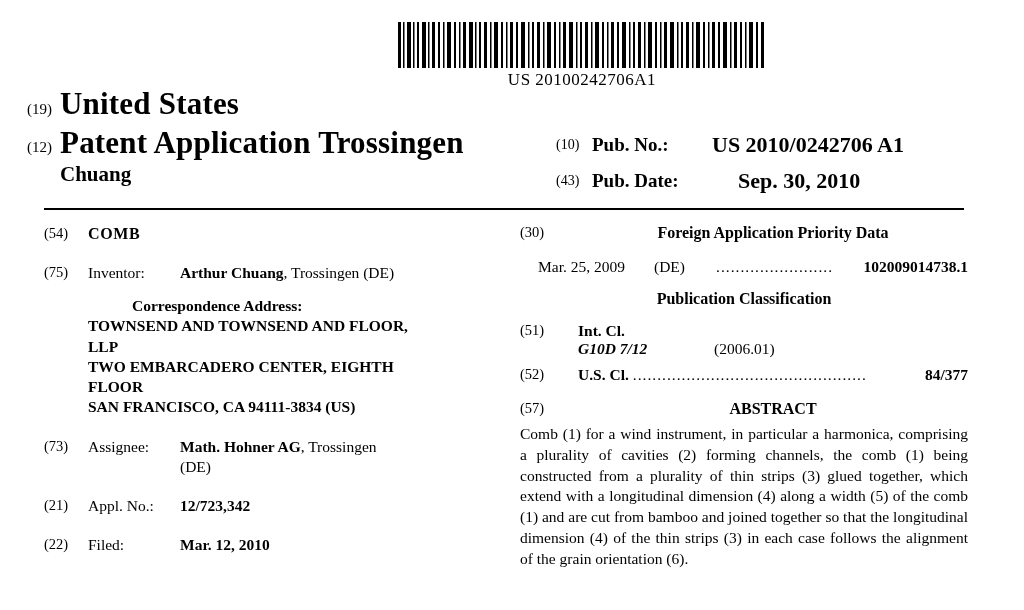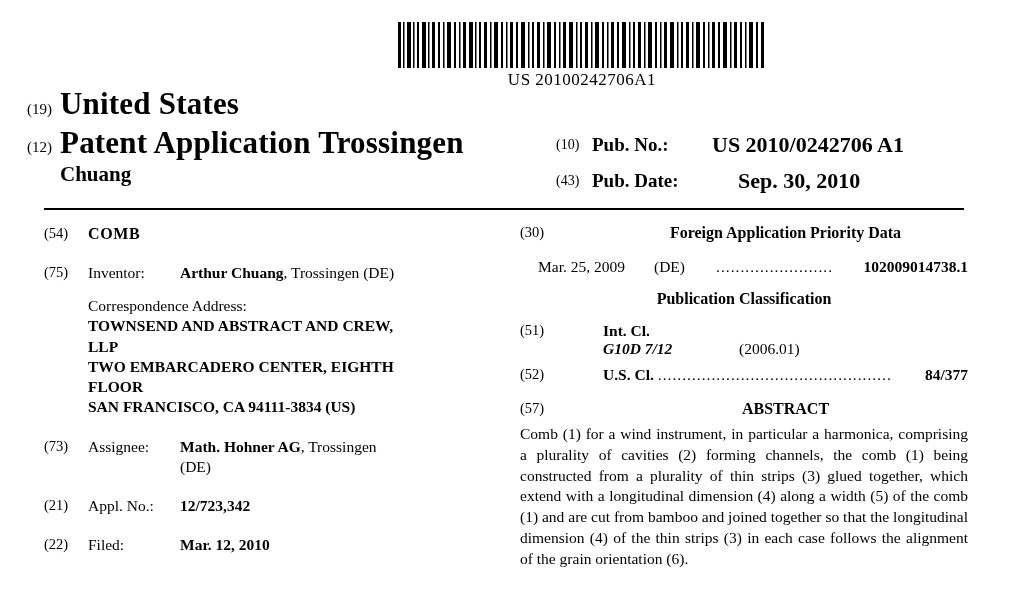--- a/index.html
+++ b/index.html
@@ -162,39 +162,38 @@
     letter-spacing: 0.6px;
     font-size: 16px;
   }
 
   .addr-block {
     margin-left: 44px;
     margin-top: -6px;
     margin-bottom: 20px;
     line-height: 1.3;
   }
-  .addr-block .plain { font-weight: normal; }
+  .addr-block .plain { font-weight: bold; margin-left: 44px; }
   .addr-block .bold { font-weight: bold; }
   .addr-just {
     display: block;
     text-align: justify;
     text-align-last: left;
     width: 400px;
   }
 
   
   .sec-head {
     font-weight: bold;
     text-align: center;
     font-size: 16px;
   }
   .r-row {
     display: flex;
     margin-bottom: 16px;
-    gap: 25px;
   }
   .r-row .tag {
     width: 58px;
     flex: none;
     font-size: 14.5px;
   }
   .r-row .body {
     flex: 1;
   }
   .priority-line {
@@ -357,21 +356,21 @@
     </div>
 
     <div class="field">
       <div class="tag">(75)</div>
       <div class="label">Inventor:</div>
       <div class="value"><span class="b">Arthur Chuang</span><span>, Trossingen (DE)</span></div>
     </div>
 
     <div class="addr-block">
       <div class="plain">Correspondence Address:</div>
-      <div class="bold addr-just">TOWNSEND AND ABSTRACT AND CREW,</div>
+      <div class="bold addr-just">TOWNSEND AND TOWNSEND AND FLOOR,</div>
       <div class="bold">LLP</div>
       <div class="bold addr-just">TWO EMBARCADERO CENTER, EIGHTH</div>
       <div class="bold">FLOOR</div>
       <div class="bold">SAN FRANCISCO, CA 94111-3834 (US)</div>
     </div>
 
     <div class="field">
       <div class="tag">(73)</div>
       <div class="label">Assignee:</div>
       <div class="value">

